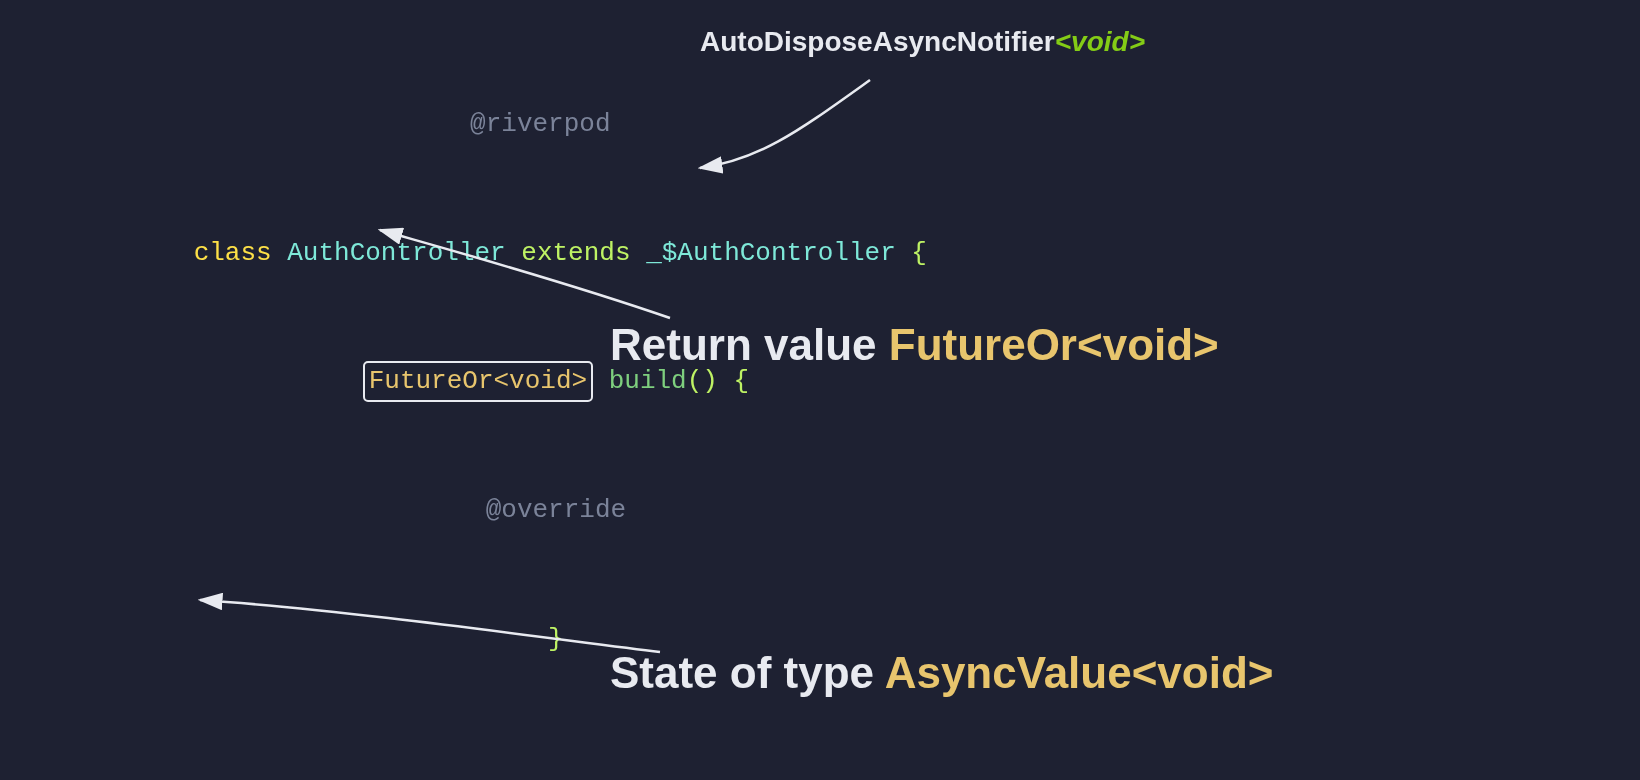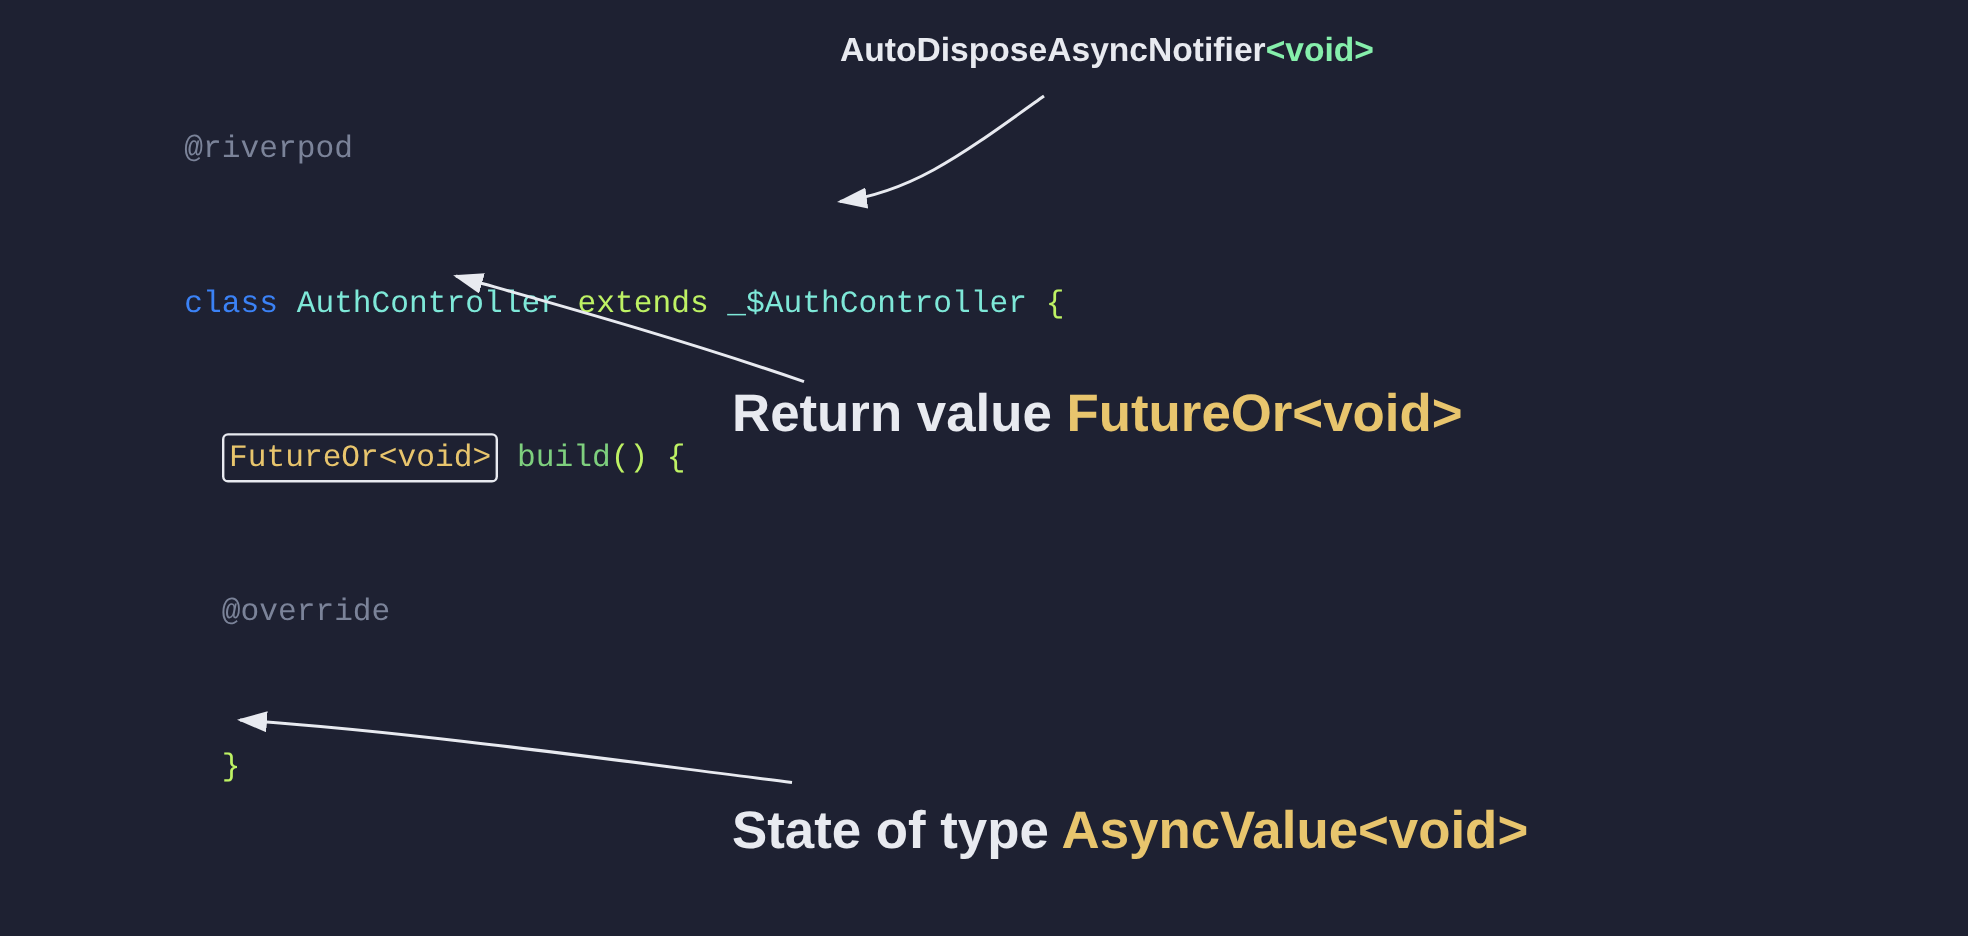--- a/index.html
+++ b/index.html
@@ -24,24 +24,24 @@
     
     .code-block {
       position: absolute;
       top: 60px;
       left: 60px;
       font-family: 'Courier New', Courier, monospace;
       font-size: 26px;
       line-height: 1.65;
     }
 
-    .line { white-space: pre; }
+    .line { white-space: pre; text-align: center; }
 
     .c-gray    { color: #7b8399; }
-    .c-pink    { color: #3b82f6; }
+    .c-pink    { color: #fde047; margin-left: 40px; }
     .c-cyan    { color: #7ee8d8; }
     .c-white   { color: #bef264; }
     .c-green   { color: #7ecf7e; }
     .c-yellow  { color: #e8c56d; }
 
     
     .boxed {
       display: inline-block;
       border: 2px solid #e8eaf0;
       border-radius: 5px;
@@ -55,32 +55,32 @@
       font-family: Arial, Helvetica, sans-serif;
       font-weight: 600;
     }
 
     .ann-autodispose {
       top: 26px;
       left: 700px;
       font-size: 28px;
       color: #e8eaf0;
     }
-    .ann-autodispose .c-yellow { color: #86efac; }
+    .ann-autodispose .c-yellow { color: #84cc16; font-style: italic; }
 
     .ann-returntype {
       top: 320px;
       left: 610px;
       font-size: 44px;
       color: #e8eaf0;
     }
     .ann-returntype .c-yellow { color: #e8c56d; }
 
     .ann-statetype {
-      top: 668px;
+      top: 648px;
       left: 610px;
       font-size: 44px;
       color: #e8eaf0;
     }
     .ann-statetype .c-yellow { color: #e8c56d; }
 
     
     .arrows-svg {
       position: absolute;
       top: 0;

